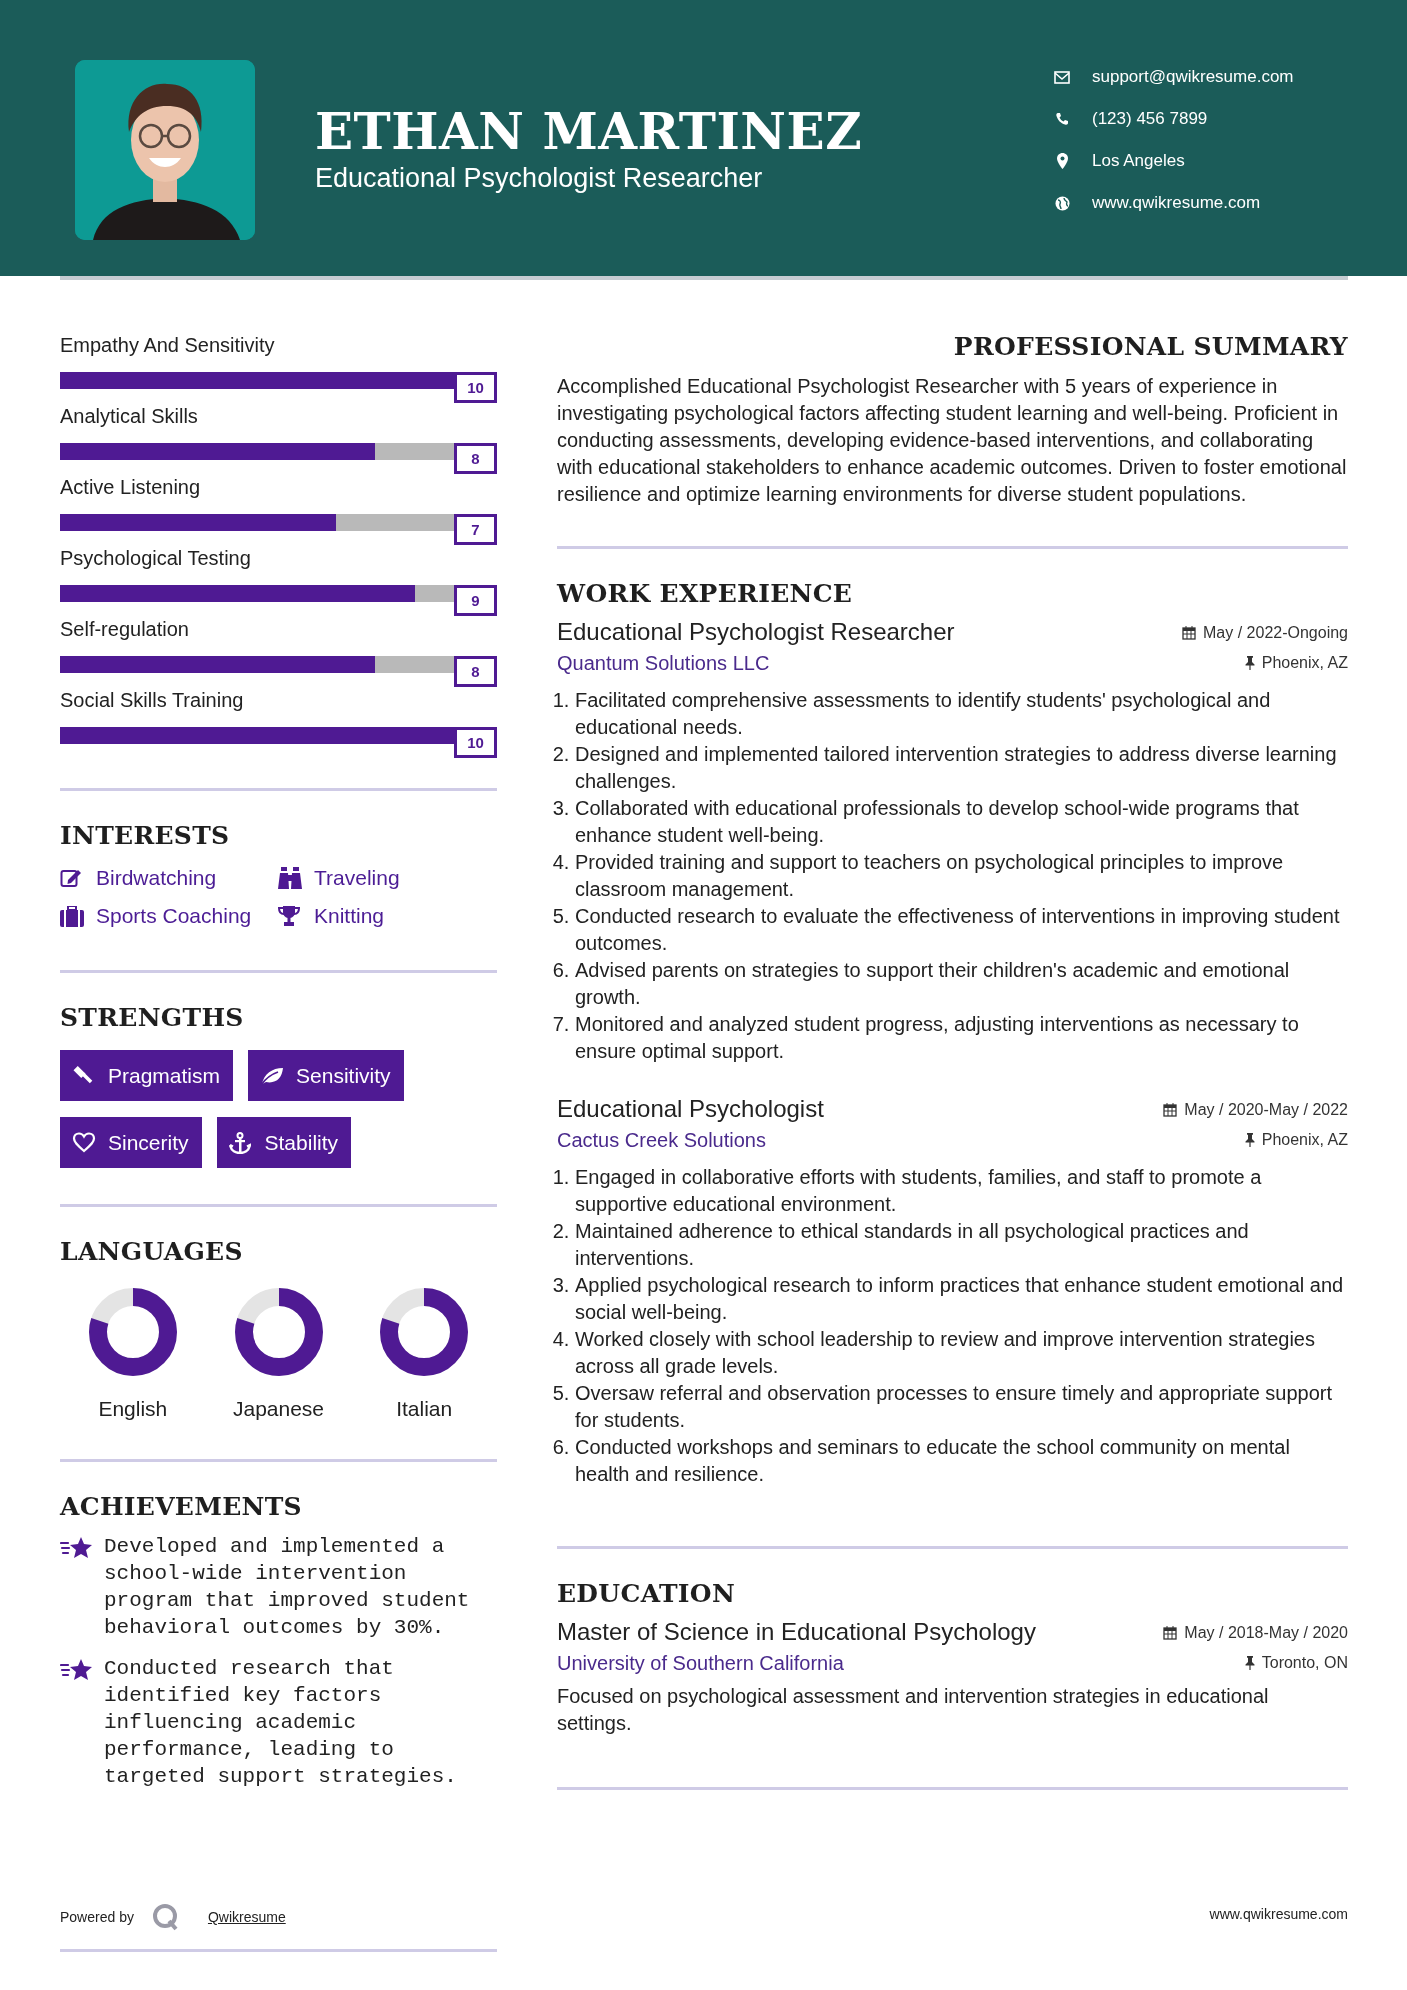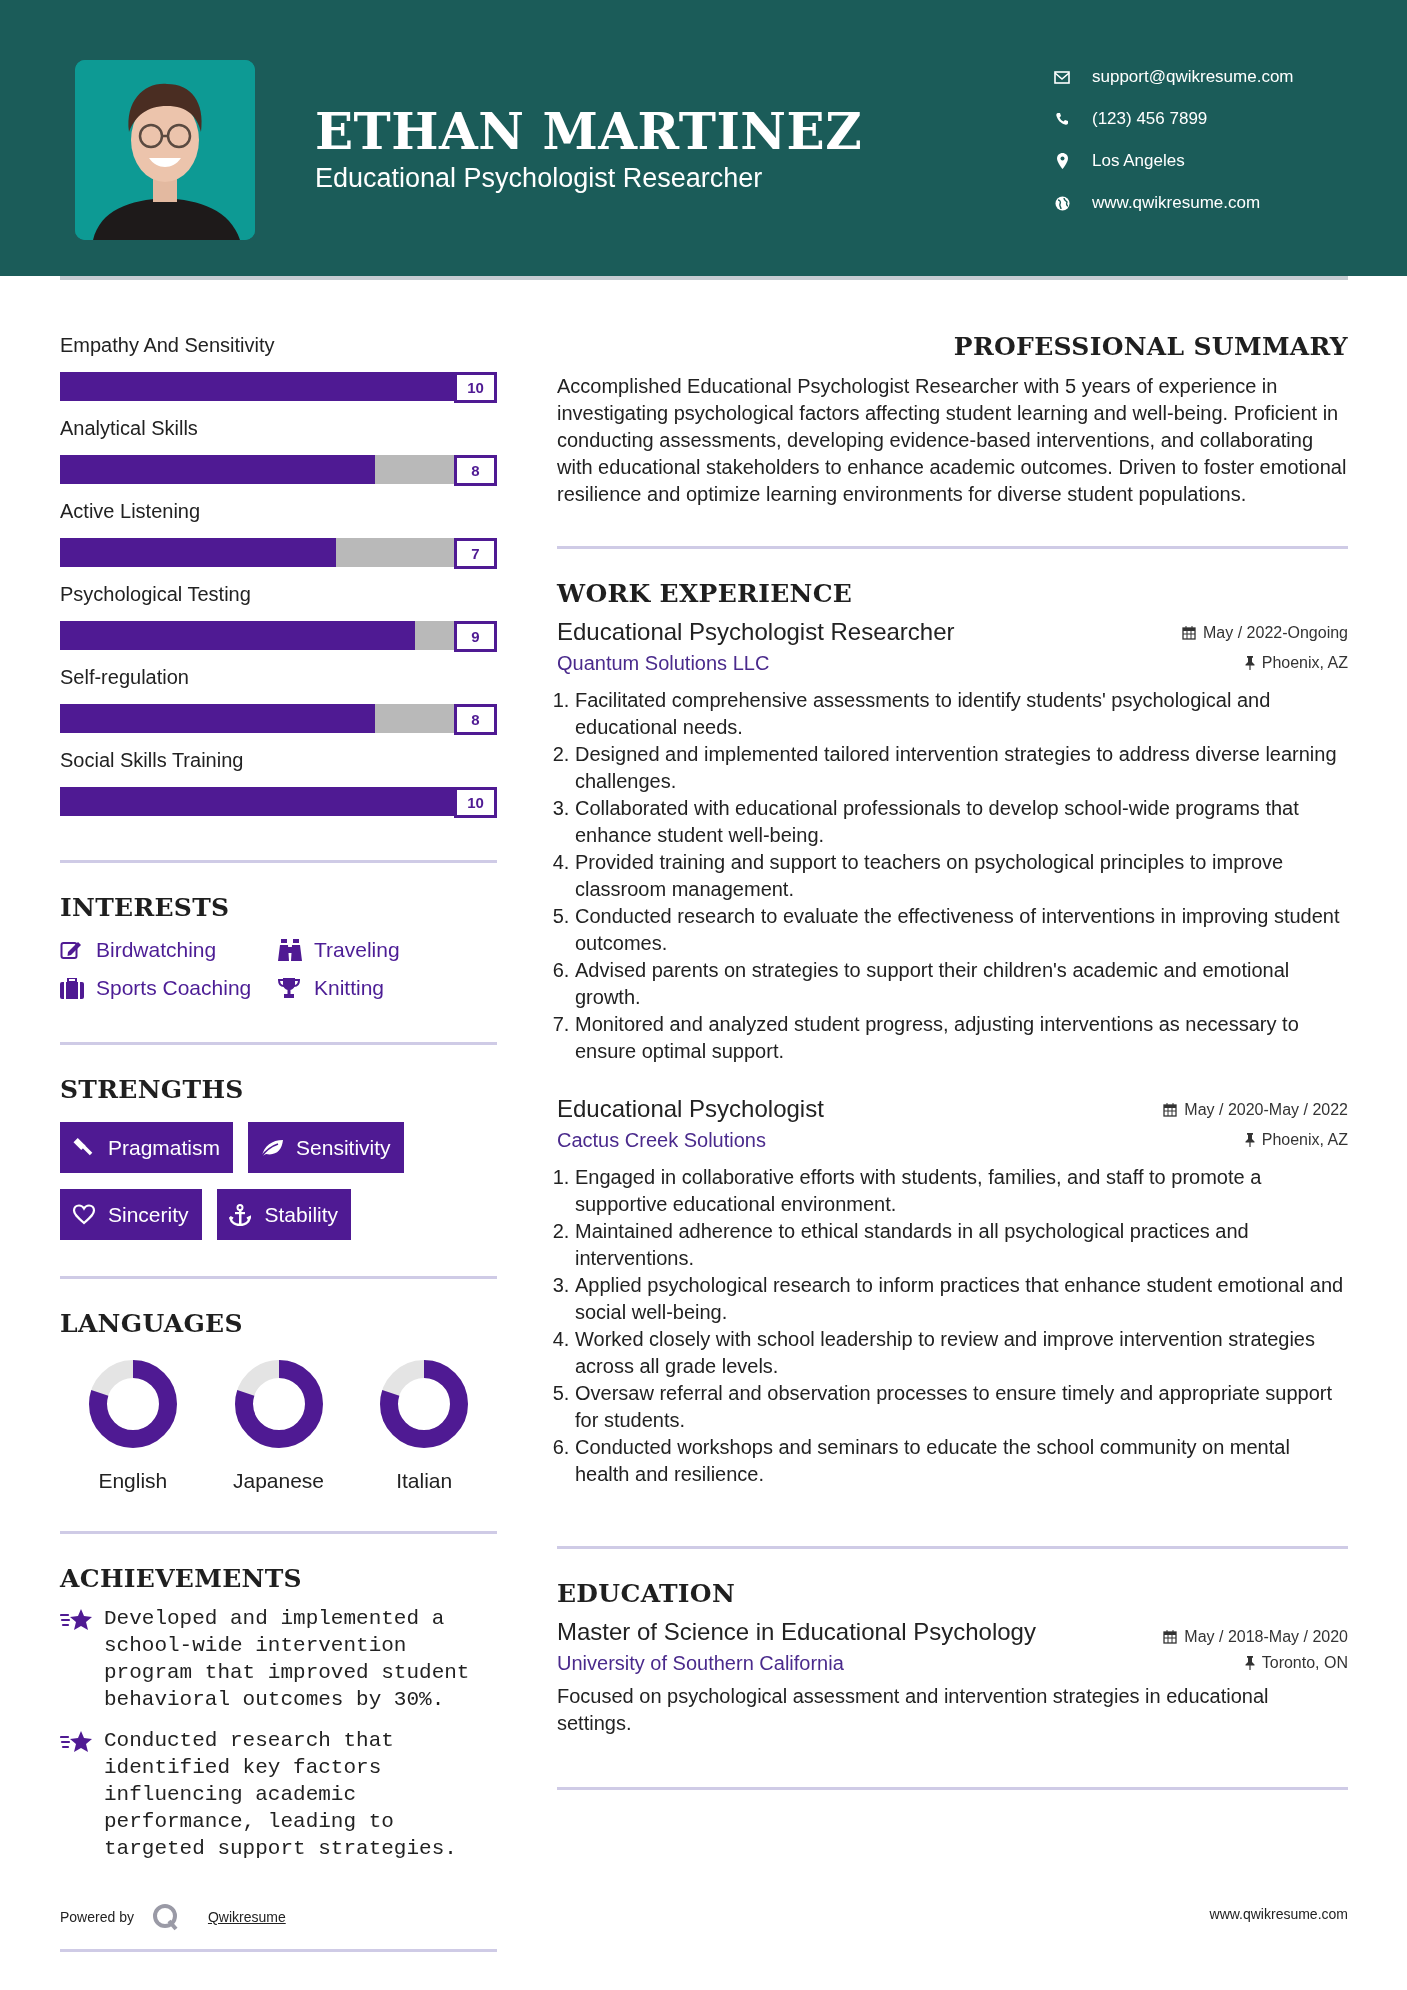--- a/index.html
+++ b/index.html
@@ -19,21 +19,21 @@
   .contact svg { display: block; }
 
   .left { position: absolute; left: 60px; top: 320px; width: 437px; }
   .right { position: absolute; left: 557px; top: 320px; width: 791px; }
 
   .sec-title { font-family: "DejaVu Serif", "Liberation Serif", serif; font-weight: bold; font-size: 25px; color: #1f1f1f; letter-spacing: 0.3px; }
   .divider { height: 3px; background: #cfcbe6; }
 
   
   .skill-label { font-size: 20px; color: #222; margin-top: 12px; height: 30px; line-height: 30px; }
-  .skill-bar { position: relative; height: 29px; background: #b9b9b9; margin-top: 12px; }
+  .skill-bar { position: relative; height: 17px; background: #b9b9b9; margin-top: 12px; }
   .skill-fill { position: absolute; left: 0; top: 0; bottom: 0; background: #4f1a93; }
   .skill-box { position: absolute; right: 0; top: 0; width: 43px; height: 31px; background: #fff; border: 3px solid #4f1a93; color: #4f1a93; font-weight: bold; font-size: 15px; display: flex; align-items: center; justify-content: center; }
 
   
   .interests { display: grid; grid-template-columns: 218px 200px; row-gap: 14px; margin-top: 16px; }
   .interest { display: flex; align-items: center; font-size: 21px; color: #4c1d95; }
   .interest .ic { width: 26px; margin-right: 10px; display: inline-flex; }
 
   
   .strengths { display: flex; flex-wrap: wrap; gap: 16px 15px; margin-top: 18px; width: 420px; }
@@ -404,21 +404,21 @@
           <li>Worked closely with school leadership to review and improve intervention strategies across all grade levels.</li>
           <li>Oversaw referral and observation processes to ensure timely and appropriate support for students.</li>
           <li>Conducted workshops and seminars to educate the school community on mental health and resilience.</li>
         </ol>
     </div>
     <div class="divider" style="margin-top:58px;"></div>
   </div>
 
   <div style="margin-top:30px;">
     <div class="sec-title">EDUCATION</div>
-    <div class="job-head" style="margin-top:10px;align-items:flex-end;">
+    <div class="job-head" style="margin-top:10px;">
       <div class="job-title">Master of Science in Educational Psychology</div>
       <div class="job-date">
         <span class="meta-ic">
             <svg width="14" height="14" viewBox="0 0 14 14">
               <rect x="1" y="2" width="12" height="11" fill="none" stroke="#333" stroke-width="1.3"></rect>
               <rect x="1" y="2" width="12" height="3" fill="#333"></rect>
               <path d="M4 0 V3 M10 0 V3 M1 8 H13 M5 5 V13 M9 5 V13" stroke="#333" stroke-width="1"></path>
             </svg>
           </span>
         <span>May / 2018-May / 2020</span>

